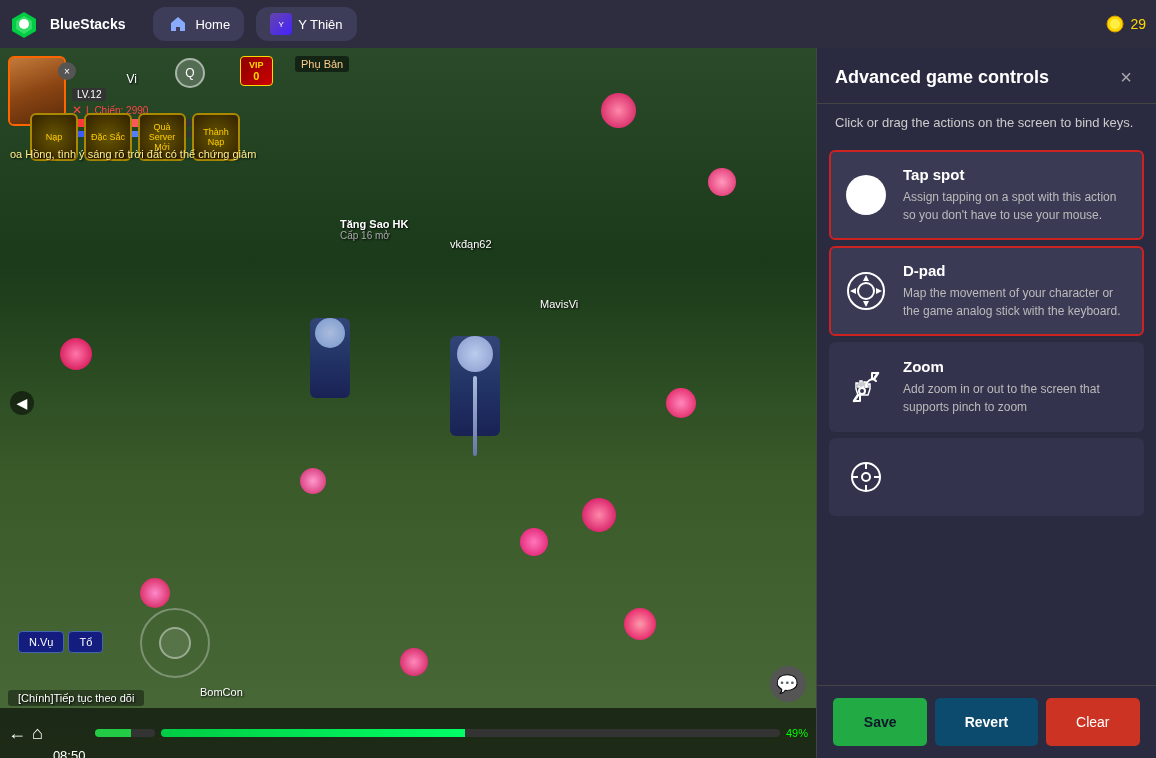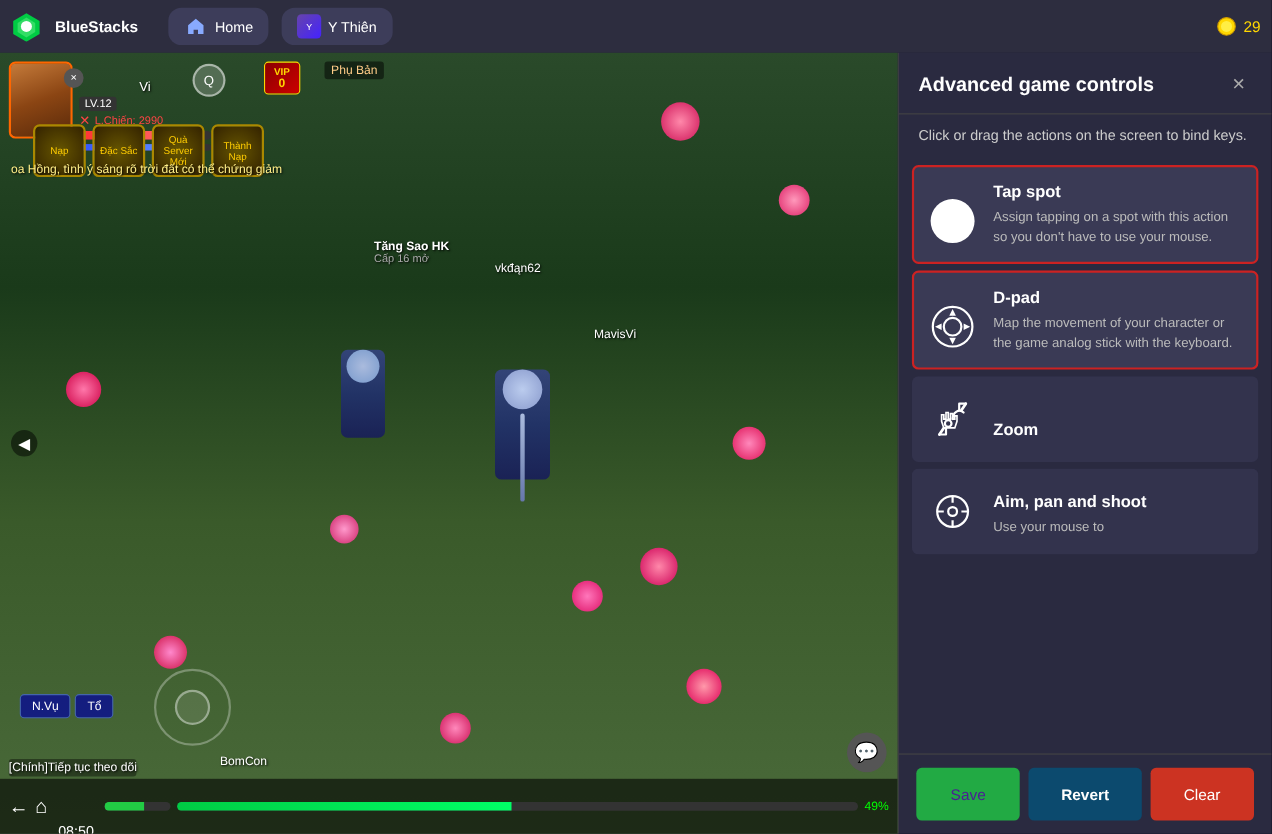--- a/index.html
+++ b/index.html
@@ -173,21 +173,21 @@
       position: absolute;
       bottom: 50px;
       left: 8px;
       color: #fff;
       font-size: 11px;
       text-shadow: 1px 1px 2px #000;
       max-width: 300px;
     }
     .chat-line {
       background: rgba(0,0,0,0.4);
-      padding: 2px 0;
+      padding: 2px 10px;
       border-radius: 3px;
       margin-bottom: 2px;
     }
 
     
     .game-bottom {
       position: absolute;
       bottom: 0;
       left: 0;
       right: 0;
@@ -304,21 +304,21 @@
 
     
     .controls-list {
       flex: 1;
       overflow-y: auto;
       padding: 8px 12px;
     }
 
     .control-item {
       display: flex;
-      align-items: flex-end;
+      align-items: center;
       gap: 14px;
       padding: 14px 12px;
       border-radius: 6px;
       margin-bottom: 6px;
       cursor: pointer;
       background: #33334d;
       border: 2px solid transparent;
       transition: border-color 0.2s;
     }
     .control-item.highlighted {
@@ -393,25 +393,25 @@
     .panel-footer {
       display: flex;
       gap: 8px;
       padding: 12px 16px;
       border-top: 1px solid #444;
     }
     .btn-save {
       flex: 1;
       padding: 12px;
       background: #22aa44;
-      color: #4c1d95;
+      color: #0f172a;
       border: none;
       border-radius: 5px;
       font-size: 14px;
-      font-weight: 400;
+      font-weight: 700;
       cursor: pointer;
     }
     .btn-revert {
       flex: 1;
       padding: 16px;
       background: #0c4a6e;
       color: #fff;
       border: none;
       border-radius: 5px;
       font-size: 14px;
@@ -750,40 +750,37 @@
               <path d="M32 6 L26 6 L26 12" stroke="#fff" stroke-width="2" stroke-linecap="round" stroke-linejoin="round" fill="none"></path>
               <path d="M20 20 C20 14 26 10 30 14" stroke="#fff" stroke-width="2" fill="none" stroke-linecap="round"></path>
               <circle cx="16" cy="24" r="3" stroke="#fff" stroke-width="2" fill="none"></circle>
 
               <path d="M10 22 L10 16 L12 16 L12 20 L14 20 L14 14 L16 14 L16 20 L18 20 L18 15 L20 15 L20 20 L22 20 L22 17 L24 17 L24 22 L22 28 L12 28 Z" stroke="#fff" stroke-width="1.5" fill="none"></path>
             </svg>
           </div>
         </div>
         <div class="control-text">
           <div class="control-name">Zoom</div>
+          <div class="control-desc">Add zoom in or out to the screen that supports pinch to zoom</div>
         </div>
       </div>
 
       <div class="control-item">
         <div class="control-icon">
           <div class="icon-aim">
             <svg viewBox="0 0 40 40" fill="none">
               <circle cx="20" cy="20" r="14" stroke="#fff" stroke-width="2" fill="none"></circle>
               <line x1="20" y1="6" x2="20" y2="12" stroke="#fff" stroke-width="2"></line>
               <line x1="20" y1="28" x2="20" y2="34" stroke="#fff" stroke-width="2"></line>
               <line x1="6" y1="20" x2="12" y2="20" stroke="#fff" stroke-width="2"></line>
               <line x1="28" y1="20" x2="34" y2="20" stroke="#fff" stroke-width="2"></line>
               <circle cx="20" cy="20" r="4" stroke="#fff" stroke-width="2" fill="none"></circle>
             </svg>
           </div>
         </div>
-        <div class="control-text">
-          <div class="control-name">Aim, pan and shoot</div>
-          <div class="control-desc">Use your mouse to</div>
-        </div>
       </div>
 
     </div>
 
     <div class="panel-footer">
       <button class="btn-save">Save</button>
       <button class="btn-revert">Revert</button>
       <button class="btn-clear">Clear</button>
     </div>
 

